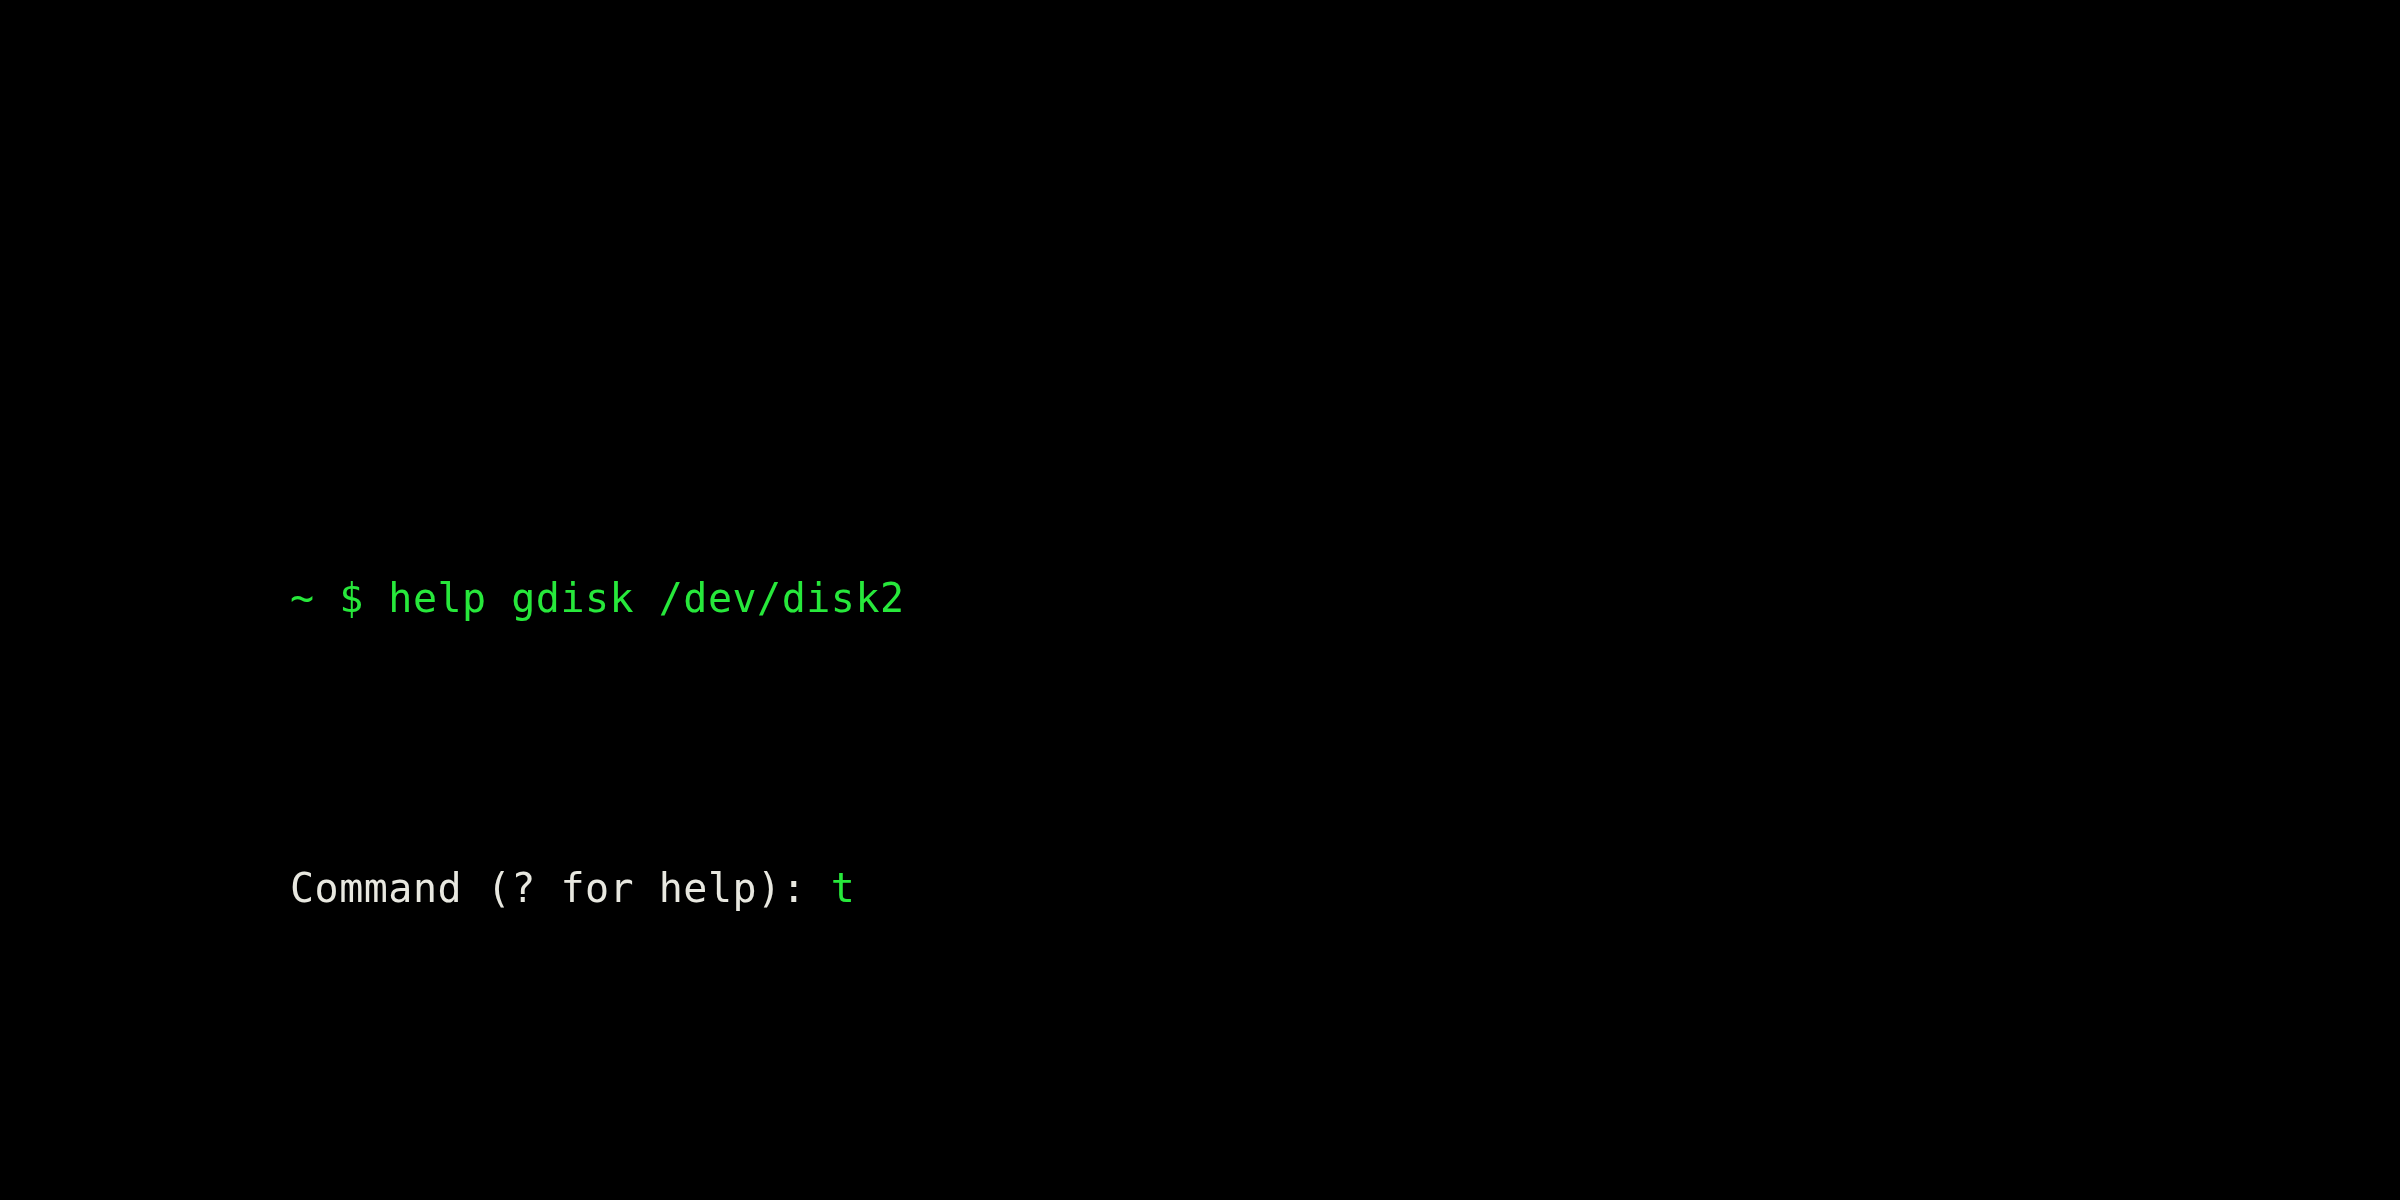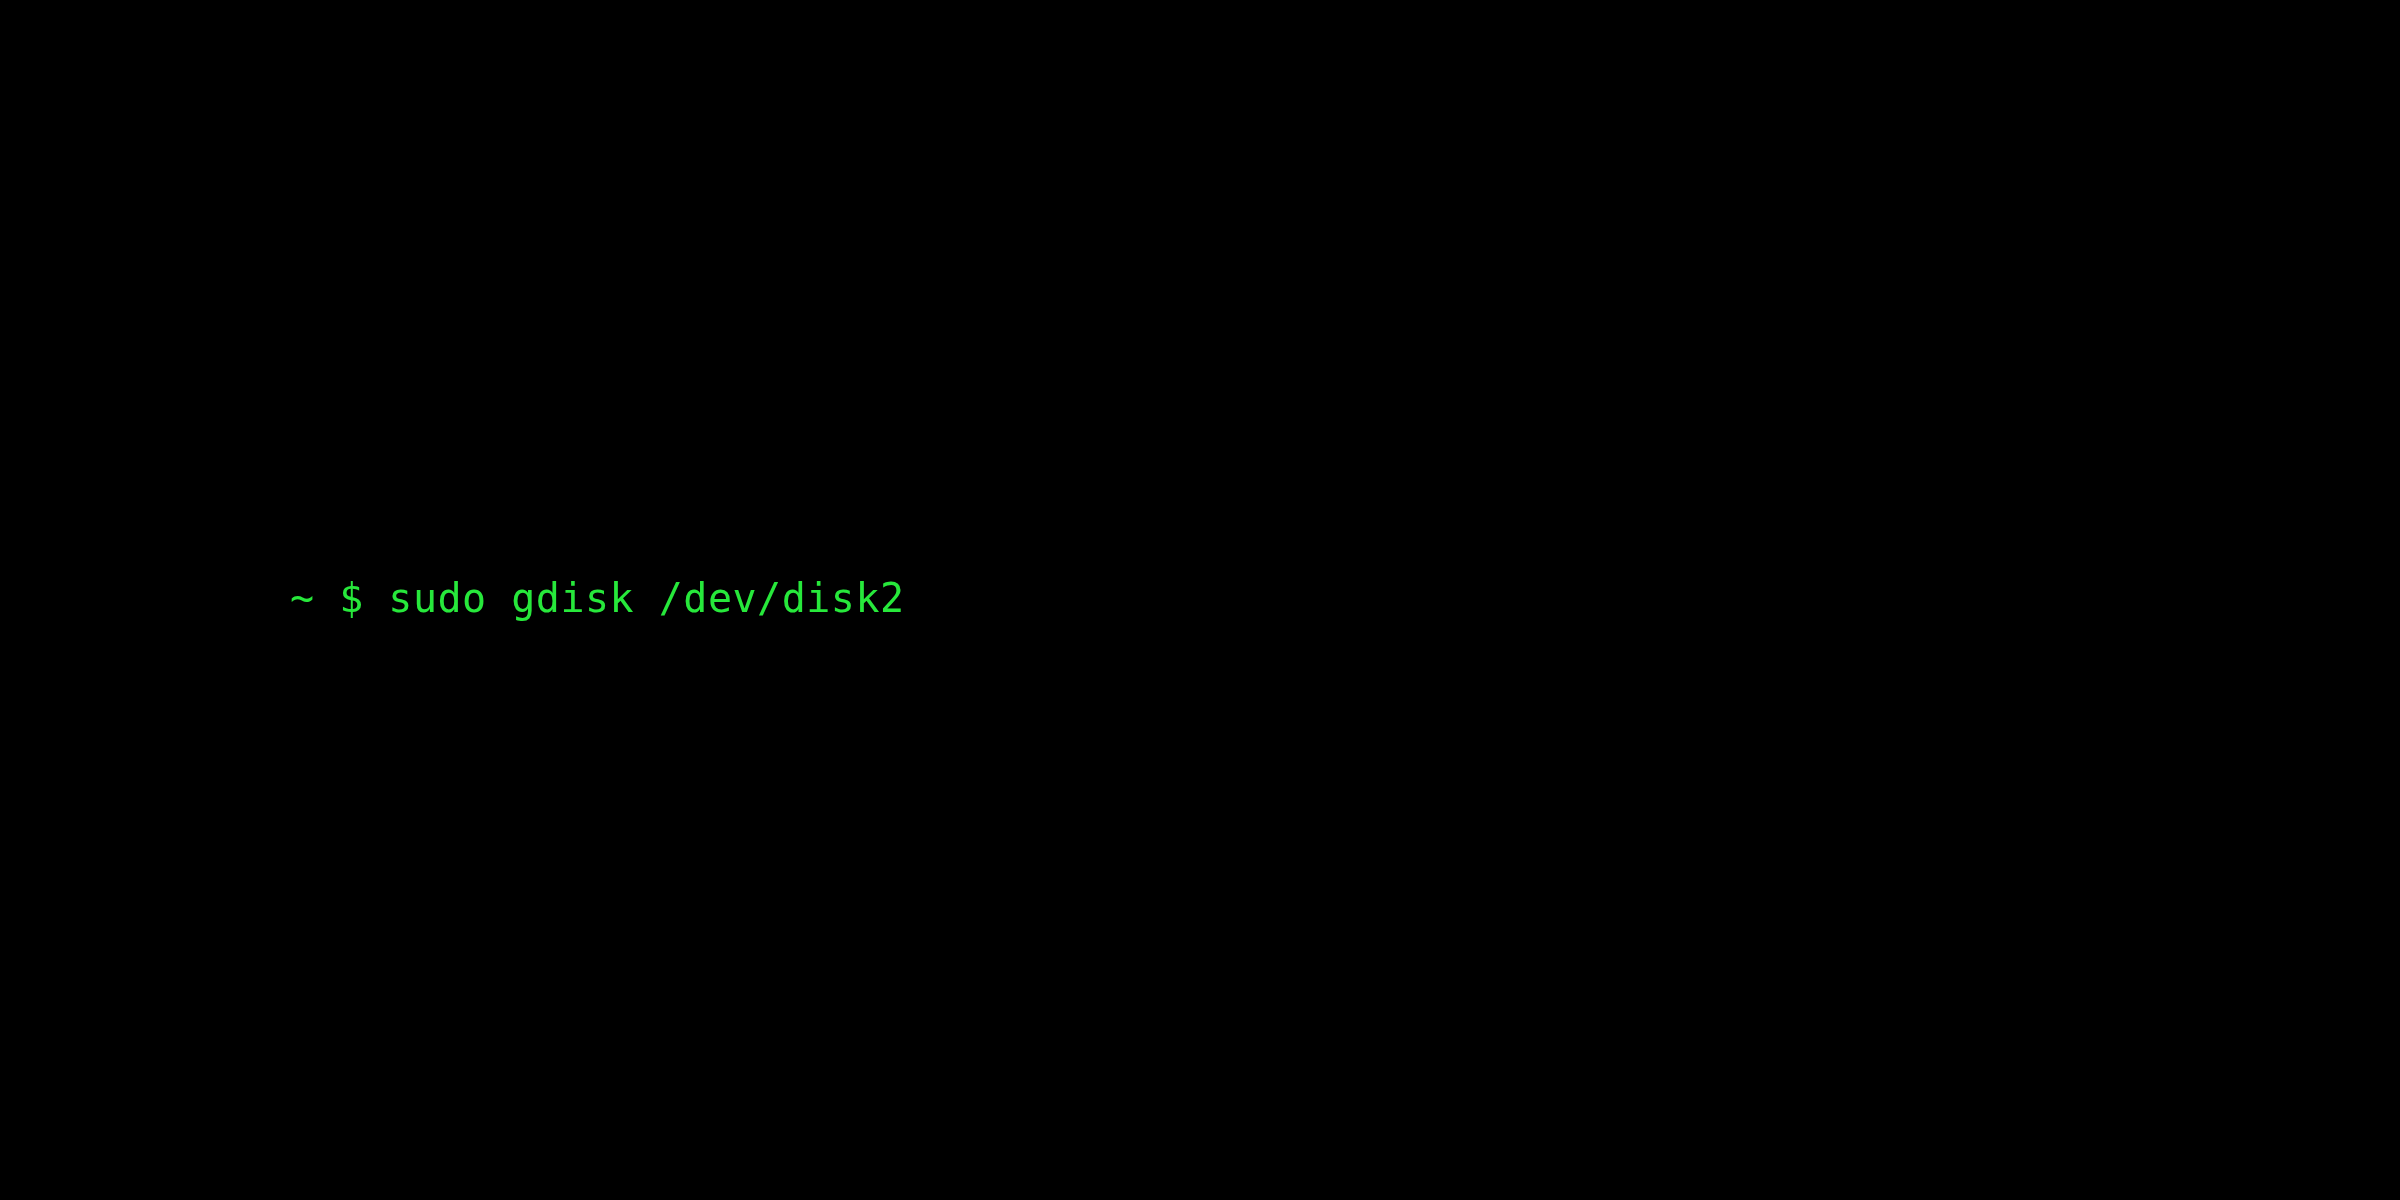--- a/index.html
+++ b/index.html
@@ -26,22 +26,23 @@
     .prompt-line {
       margin-bottom: 42px;
     }
   </style>
 </head>
 <body>
 
 
 
 <div>
-  <div class="prompt-line"><span class="green">~ $ </span><span class="green">sudo gdisk /dev/disk2</span></div>
+  <div class="prompt-line"><span class="green">~ $ </span><span class="green">help gdisk /dev/disk2</span></div>
 
+  <div><span>Command (? for help): </span><span class="green">t</span></div>
 
 
   
 
   
 
   
 
   
 

